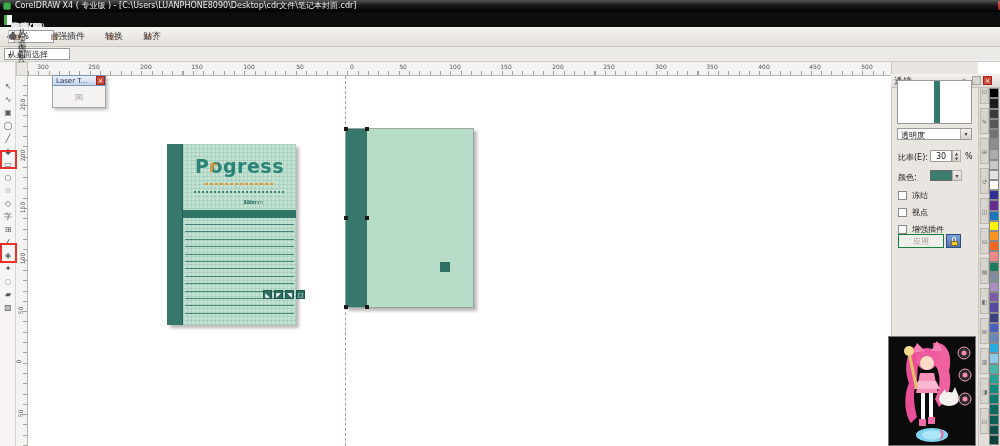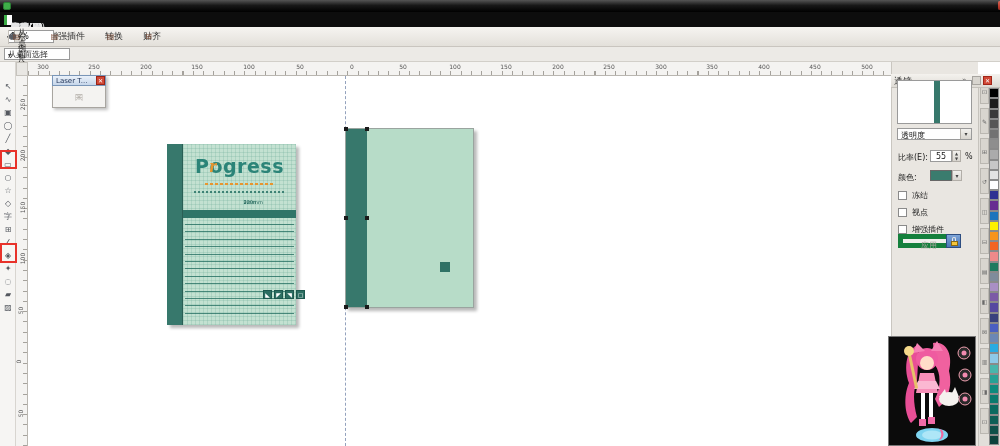--- a/index.html
+++ b/index.html
@@ -108,21 +108,21 @@
   .spinbox{background:#fff;border:1px solid #9a9a9a;width:22px;height:12px;font-size:8px;
            text-align:center;line-height:11px;color:#222;}
   .spinner{width:9px;height:12px;background:linear-gradient(#f2f1ee,#d8d5cf);border:1px solid #b2aea8;
            font-size:4px;color:#444;text-align:center;line-height:5px;}
   .cswatch{width:22px;height:11px;background:#3a7c6e;border:1px solid #666;}
   .cdrop{width:10px;height:11px;background:linear-gradient(#f2f1ee,#d8d5cf);border:1px solid #b2aea8;
          font-size:6px;line-height:10px;text-align:center;color:#444;}
   .checkrow{left:898px;width:78px;height:14px;z-index:11;font-size:8px;color:#222;}
   .checkrow .box{left:0;top:1px;width:9px;height:9px;background:#fff;border:1px solid #8a8a8a;}
   .checkrow .cl{left:14px;top:0;}
-  .applybtn{left:898px;top:234px;width:62px;height:14px;background:#f0efec;border:5px solid #15803d;
+  .applybtn{left:898px;top:234px;width:46px;height:14px;background:#f0efec;border:1px solid #15803d;
             color:#a7a39c;font-size:8px;text-align:center;line-height:13px;z-index:11;}
   .lockbtn{left:946px;top:234px;width:15px;height:14px;background:linear-gradient(#7da4d8,#4a76b5);
            border:1px solid #2d4d80;z-index:11;}
   .lockbtn .body{left:4px;top:6px;width:7px;height:5px;background:#f5c63c;border:1px solid #8a6a12;}
   .lockbtn .shackle{left:5px;top:2px;width:4px;height:4px;border:1px solid #e8e8e8;border-bottom:none;
                     border-radius:3px 3px 0 0;}
   
   .sidetabs{left:978px;top:76px;width:11px;height:370px;background:#e2dfda;border-left:1px solid #c6c3bd;}
   .stab{left:1px;width:9px;height:26px;background:#d8d5cf;border:1px solid #bab7b1;font-size:6px;
         color:#6a6a6a;text-align:center;line-height:26px;}
@@ -141,20 +141,21 @@
   
   .promo{left:888px;top:336px;width:88px;height:110px;background:#0a0a0a;border:1px solid #777;z-index:12;}
 </style>
 </head>
 <body>
 
 <div id="app">
 
   <div class="titlebar">
     <div class="appicon"></div>
+    <div class="titletext">CorelDRAW X4 ( 专业版 ) - [C:\Users\LUANPHONE8090\Desktop\cdr文件\笔记本封面.cdr]</div>
     <div class="wincontrols" id="win-controls">
         <div>–</div>
         <div>□</div>
         <div class="close">✕</div>
       </div>
   </div>
 
   <div class="menubar">
     <div class="docicon"></div>
     <span id="menu-items" style="position:static;display:flex;">
@@ -330,21 +331,21 @@
     <span class="dclose">✕</span>
   </div>
   <div class="dpreview">
     <div class="bar"></div>
   </div>
   <div class="dcombo">
     <span>透明度</span>
     <span class="arrowbox">▾</span>
   </div>
   <div class="drow dlabel" style="left:898px;top:152px;">比率(E):</div>
-  <div class="drow spinbox" style="left:930px;top:150px;">55</div>
+  <div class="drow spinbox" style="left:930px;top:150px;">30</div>
   <div class="drow spinner" style="left:952px;top:150px;">▲<br>▼</div>
   <div class="drow" style="left:965px;top:152px;">%</div>
   <div class="drow dlabel" style="left:898px;top:172px;">颜色:</div>
   <div class="drow cswatch" style="left: 930px; top: 170px; background: rgb(58, 124, 110);"></div>
   <div class="drow cdrop" style="left:952px;top:170px;">▾</div>
   <span id="docker-checks">
       <div class="checkrow" style="top: 190px;">
         <div class="box"></div>
         <div class="cl">冻结</div>
       </div>

